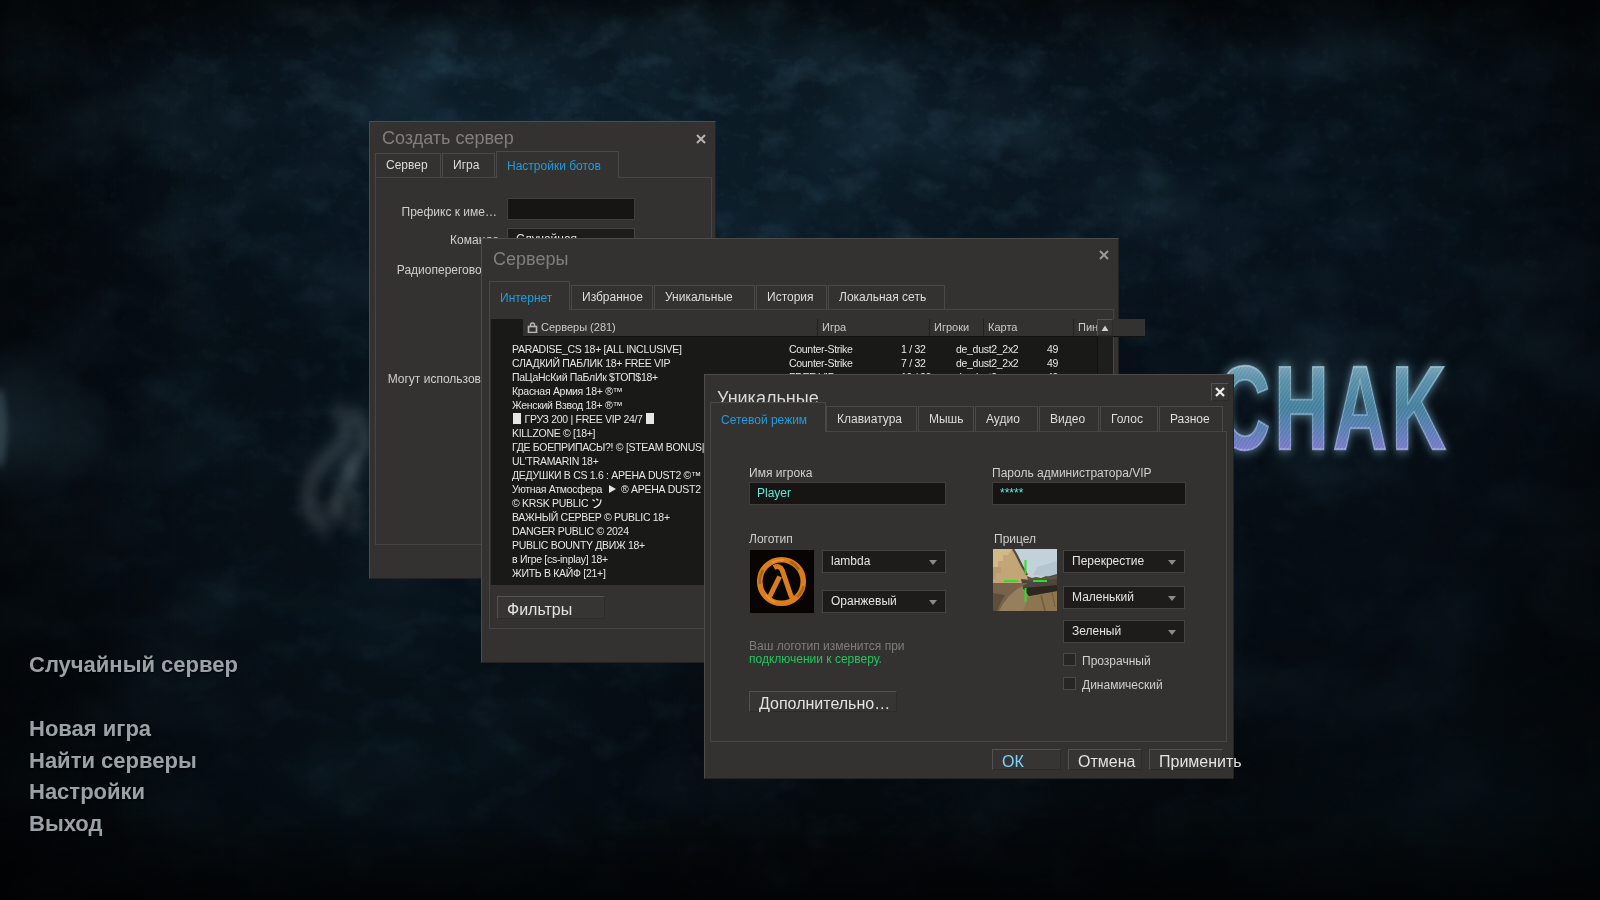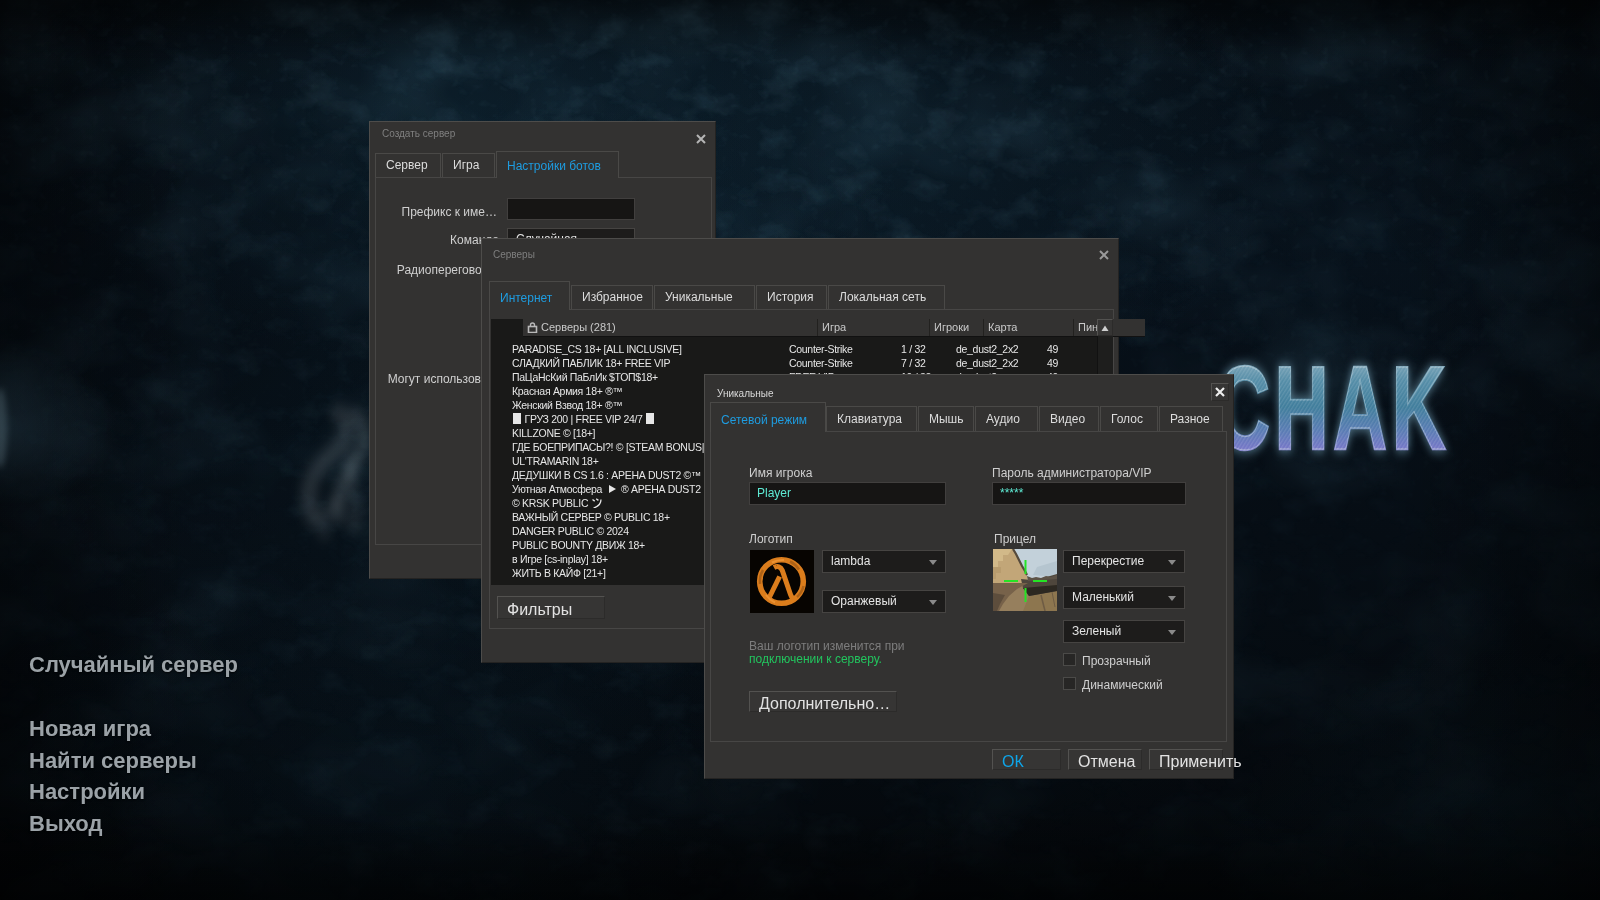--- a/index.html
+++ b/index.html
@@ -19,21 +19,21 @@
 #vig{position:absolute;left:0;top:0;width:1600px;height:900px;
 background:
 linear-gradient(180deg, rgba(0,0,0,.5) 0%, rgba(0,0,0,0) 7%, rgba(0,0,0,0) 90%, rgba(0,0,0,.55) 100%),
 linear-gradient(90deg, rgba(0,0,0,.35) 0%, rgba(0,0,0,0) 12%, rgba(0,0,0,0) 88%, rgba(0,0,0,.3) 100%),
 radial-gradient(600px 450px at 130px 280px, rgba(0,0,0,.25), rgba(0,0,0,0) 70%),
 radial-gradient(1300px 820px at 48% 44%, rgba(0,0,0,0) 50%, rgba(0,0,0,.5) 100%);}
 
 .mi{position:absolute;z-index:2;color:#9ba2a7;font-weight:bold;font-size:22px;line-height:20px;text-shadow:0 1px 2px rgba(0,0,0,.8);white-space:nowrap;}
 
 .win{position:absolute;background:#333231;border:1px solid;border-color:#4d4c4a #242322 #242322 #4d4c4a;box-sizing:border-box;}
-.ttl{position:absolute;font-size:10px;color:#7f7f7f;}
+.ttl{position:absolute;font-size:18px;color:#7f7f7f;}
 .ttl.lit{color:#d9d9d9;}
 .wx{position:absolute;width:10px;height:10px;}
 .wx svg{display:block;}
 .tab{position:absolute;box-sizing:border-box;border:1px solid #4a4947;border-bottom:none;background:#333231;font-size:12px;color:#dcdcdc;}
 .tab span{position:absolute;left:10px;bottom:5px;white-space:nowrap;}
 .tab.on{z-index:3;}
 .tab.on span{color:#1e9ce0;}
 .panel{position:absolute;box-sizing:border-box;border:1px solid #474645;}
 .lbl{position:absolute;font-size:12px;color:#cfcfcf;white-space:nowrap;}
 .rlbl{text-align:right;}
@@ -381,21 +381,21 @@
 <div class="cb" style="left:358px;top:278px;"></div>
 <div class="lbl" style="left:377px;top:279px;">Прозрачный</div>
 <div class="cb" style="left:358px;top:302px;"></div>
 <div class="lbl" style="left:377px;top:303px;">Динамический</div>
 <div class="lbl" style="left:44px;top:264px;color:#7d7d7d;">Ваш логотип изменится при</div>
 <div class="lbl" style="left:44px;top:277px;color:#22c55e;">подключении к серверу.</div>
 <div class="btn" style="left:44px;top:316px;width:148px;height:21px;">
       <span>Дополнительно…</span>
     </div>
 <div class="btn" style="left:287px;top:374px;width:69px;height:21px;">
-      <span style="color:#0ea5e9;">ОК</span>
+      <span style="color:#7dd3fc;">ОК</span>
     </div>
 <div class="btn" style="left:363px;top:374px;width:74px;height:21px;">
       <span>Отмена</span>
     </div>
 <div class="btn" style="left:444px;top:374px;width:74px;height:21px;">
       <span>Применить</span>
     </div>
 </div>
 
 </body></html>

